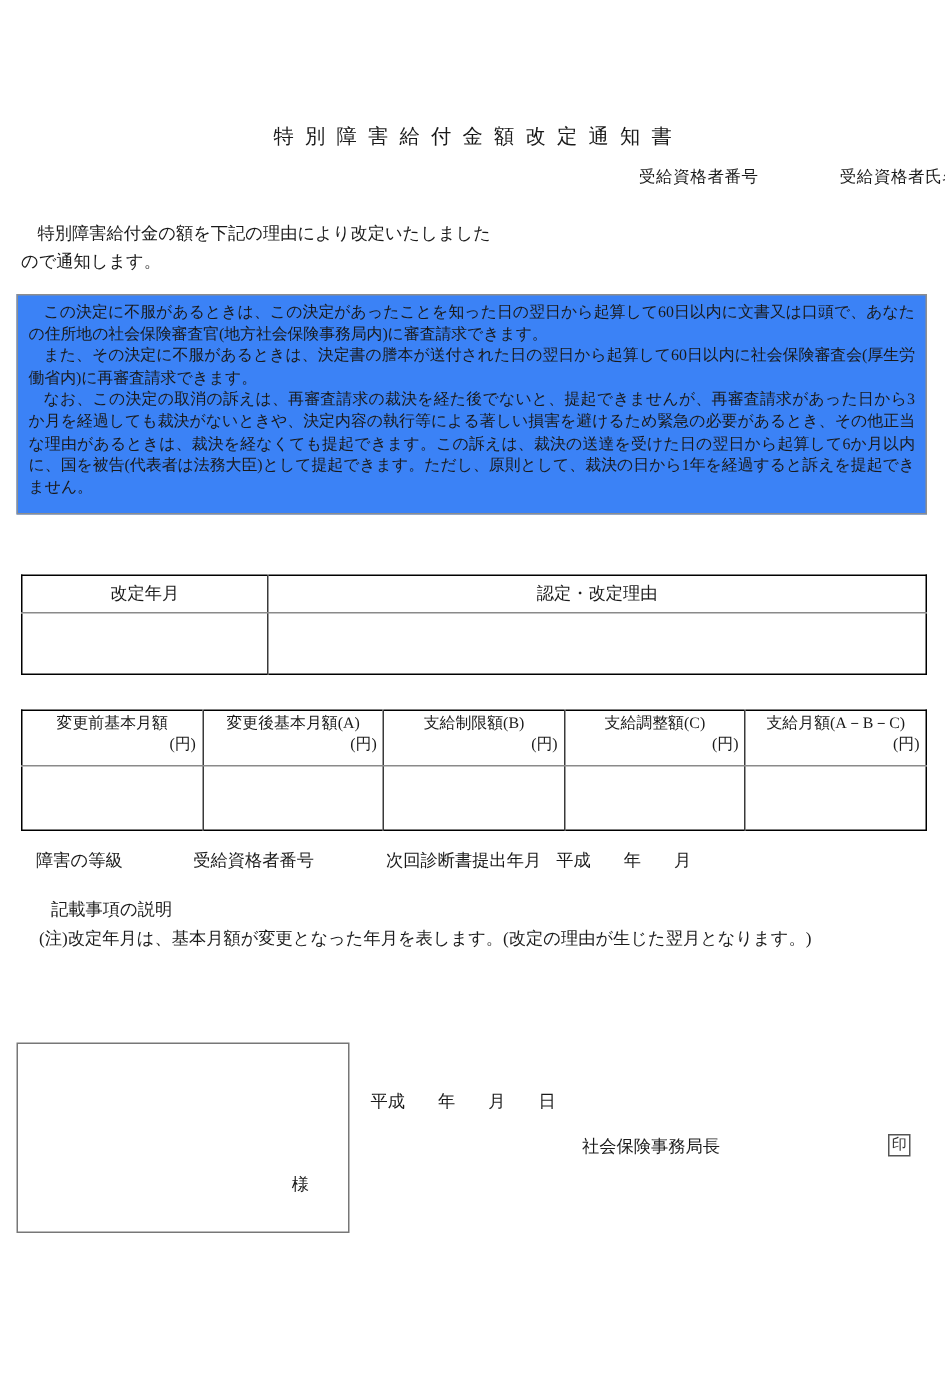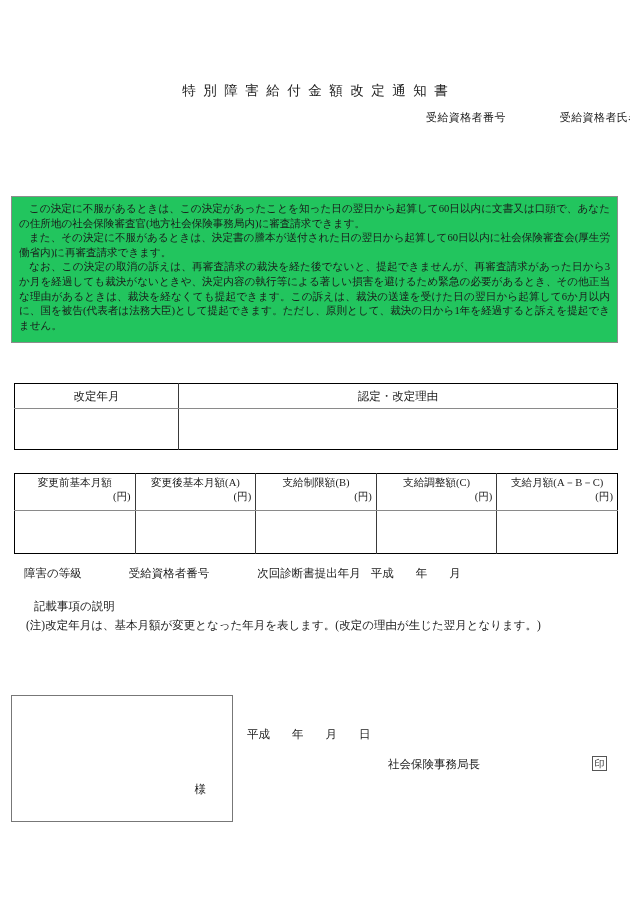--- a/index.html
+++ b/index.html
@@ -64,21 +64,21 @@
 
   
   .notice-box {
     position: absolute;
     top: 196px;
     left: 11px;
     width: 607px;
     height: 147px;
     box-sizing: border-box;
     border: 1px solid #8d8d8d;
-    background: #22c55e;
+    background: #3b82f6;
     padding: 5px 7px 15px 7px;
   }
   .notice-box p {
     margin: 0;
     font-size: 10.6px;
     line-height: 14.6px;
     text-indent: 10px;
     text-align: justify;
     text-justify: inter-character;
     letter-spacing: -0.05px;
@@ -217,20 +217,24 @@
 <body>
 
 <div class="page">
 
   <div class="doc-title">特別障害給付金額改定通知書</div>
 
   <div class="header-fields">
     <span class="hf-num">受給資格者番号</span><span class="hf-gap"></span><span class="hf-name">受給資格者氏名</span>
   </div>
 
+  <div class="intro">
+    <span class="l1">特別障害給付金の額を下記の理由により改定いたしました</span>
+    <span class="l2">ので通知します。</span>
+  </div>
 
   <div class="notice-box">
     <p>この決定に不服があるときは、この決定があったことを知った日の翌日から起算して60日以内に文書又は口頭で、あなたの住所地の社会保険審査官(地方社会保険事務局内)に審査請求できます。</p>
     <p>また、その決定に不服があるときは、決定書の謄本が送付された日の翌日から起算して60日以内に社会保険審査会(厚生労働省内)に再審査請求できます。</p>
     <p>なお、この決定の取消の訴えは、再審査請求の裁決を経た後でないと、提起できませんが、再審査請求があった日から3か月を経過しても裁決がないときや、決定内容の執行等による著しい損害を避けるため緊急の必要があるとき、その他正当な理由があるときは、裁決を経なくても提起できます。この訴えは、裁決の送達を受けた日の翌日から起算して6か月以内に、国を被告(代表者は法務大臣)として提起できます。ただし、原則として、裁決の日から1年を経過すると訴えを提起できません。</p>
   </div>
 
   <table class="tbl tbl-reason">
     <tbody>
         <tr>

